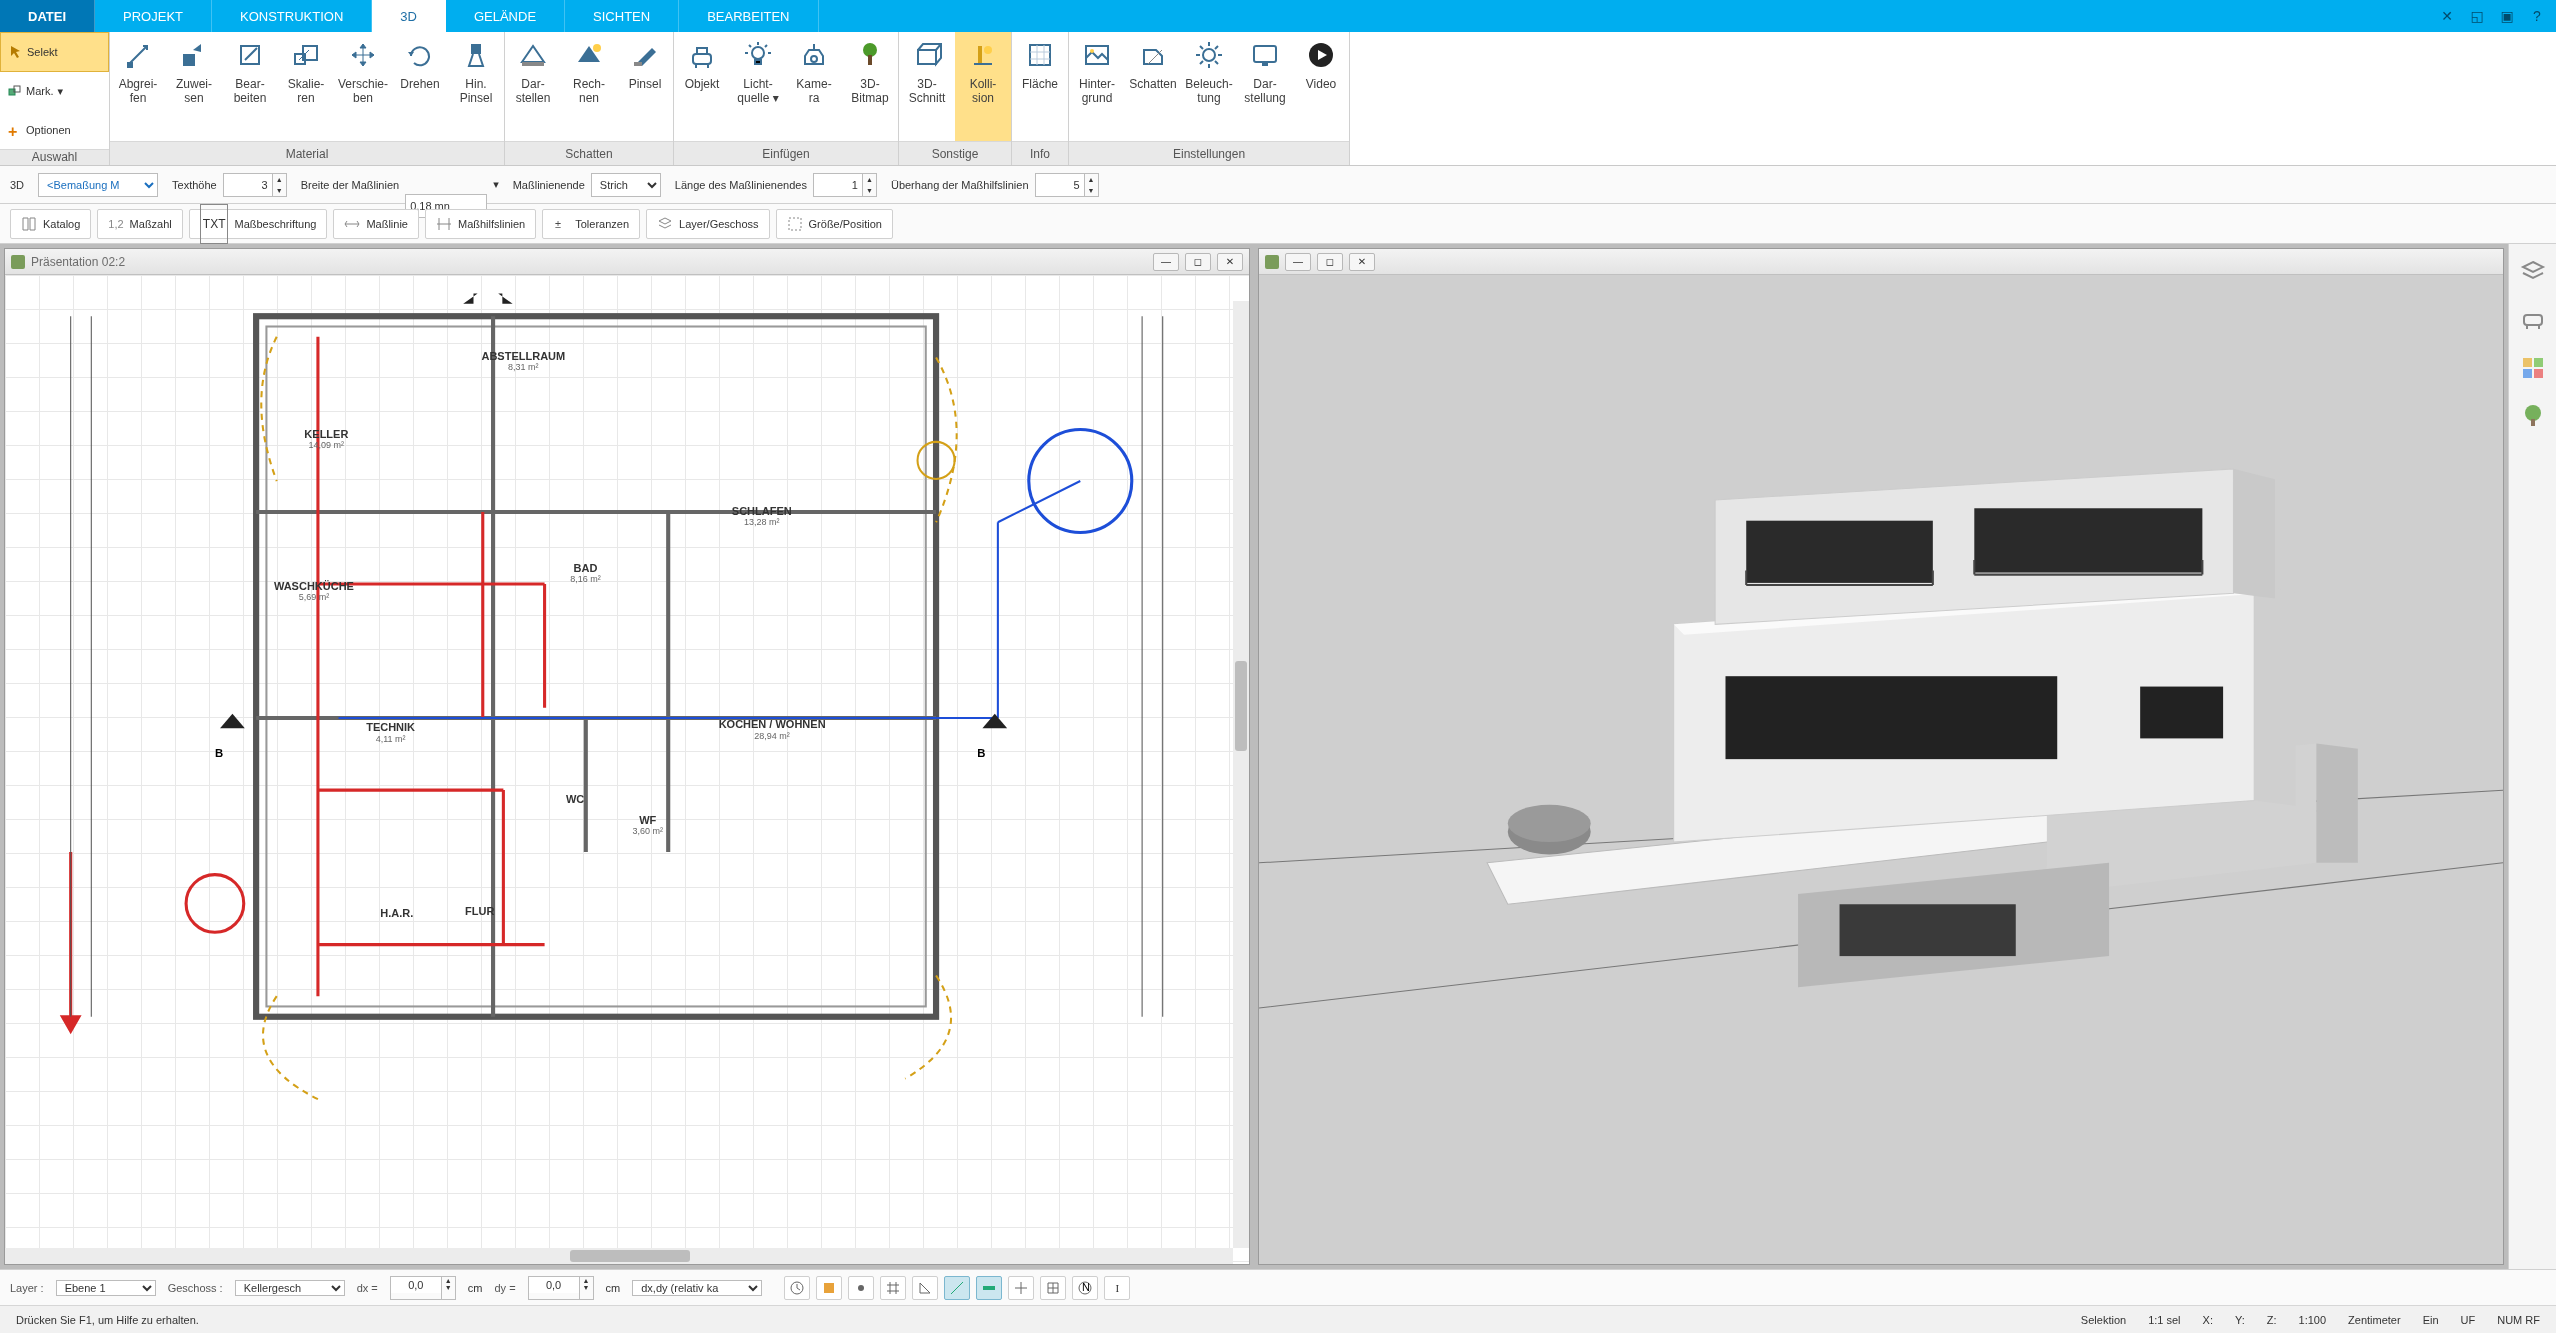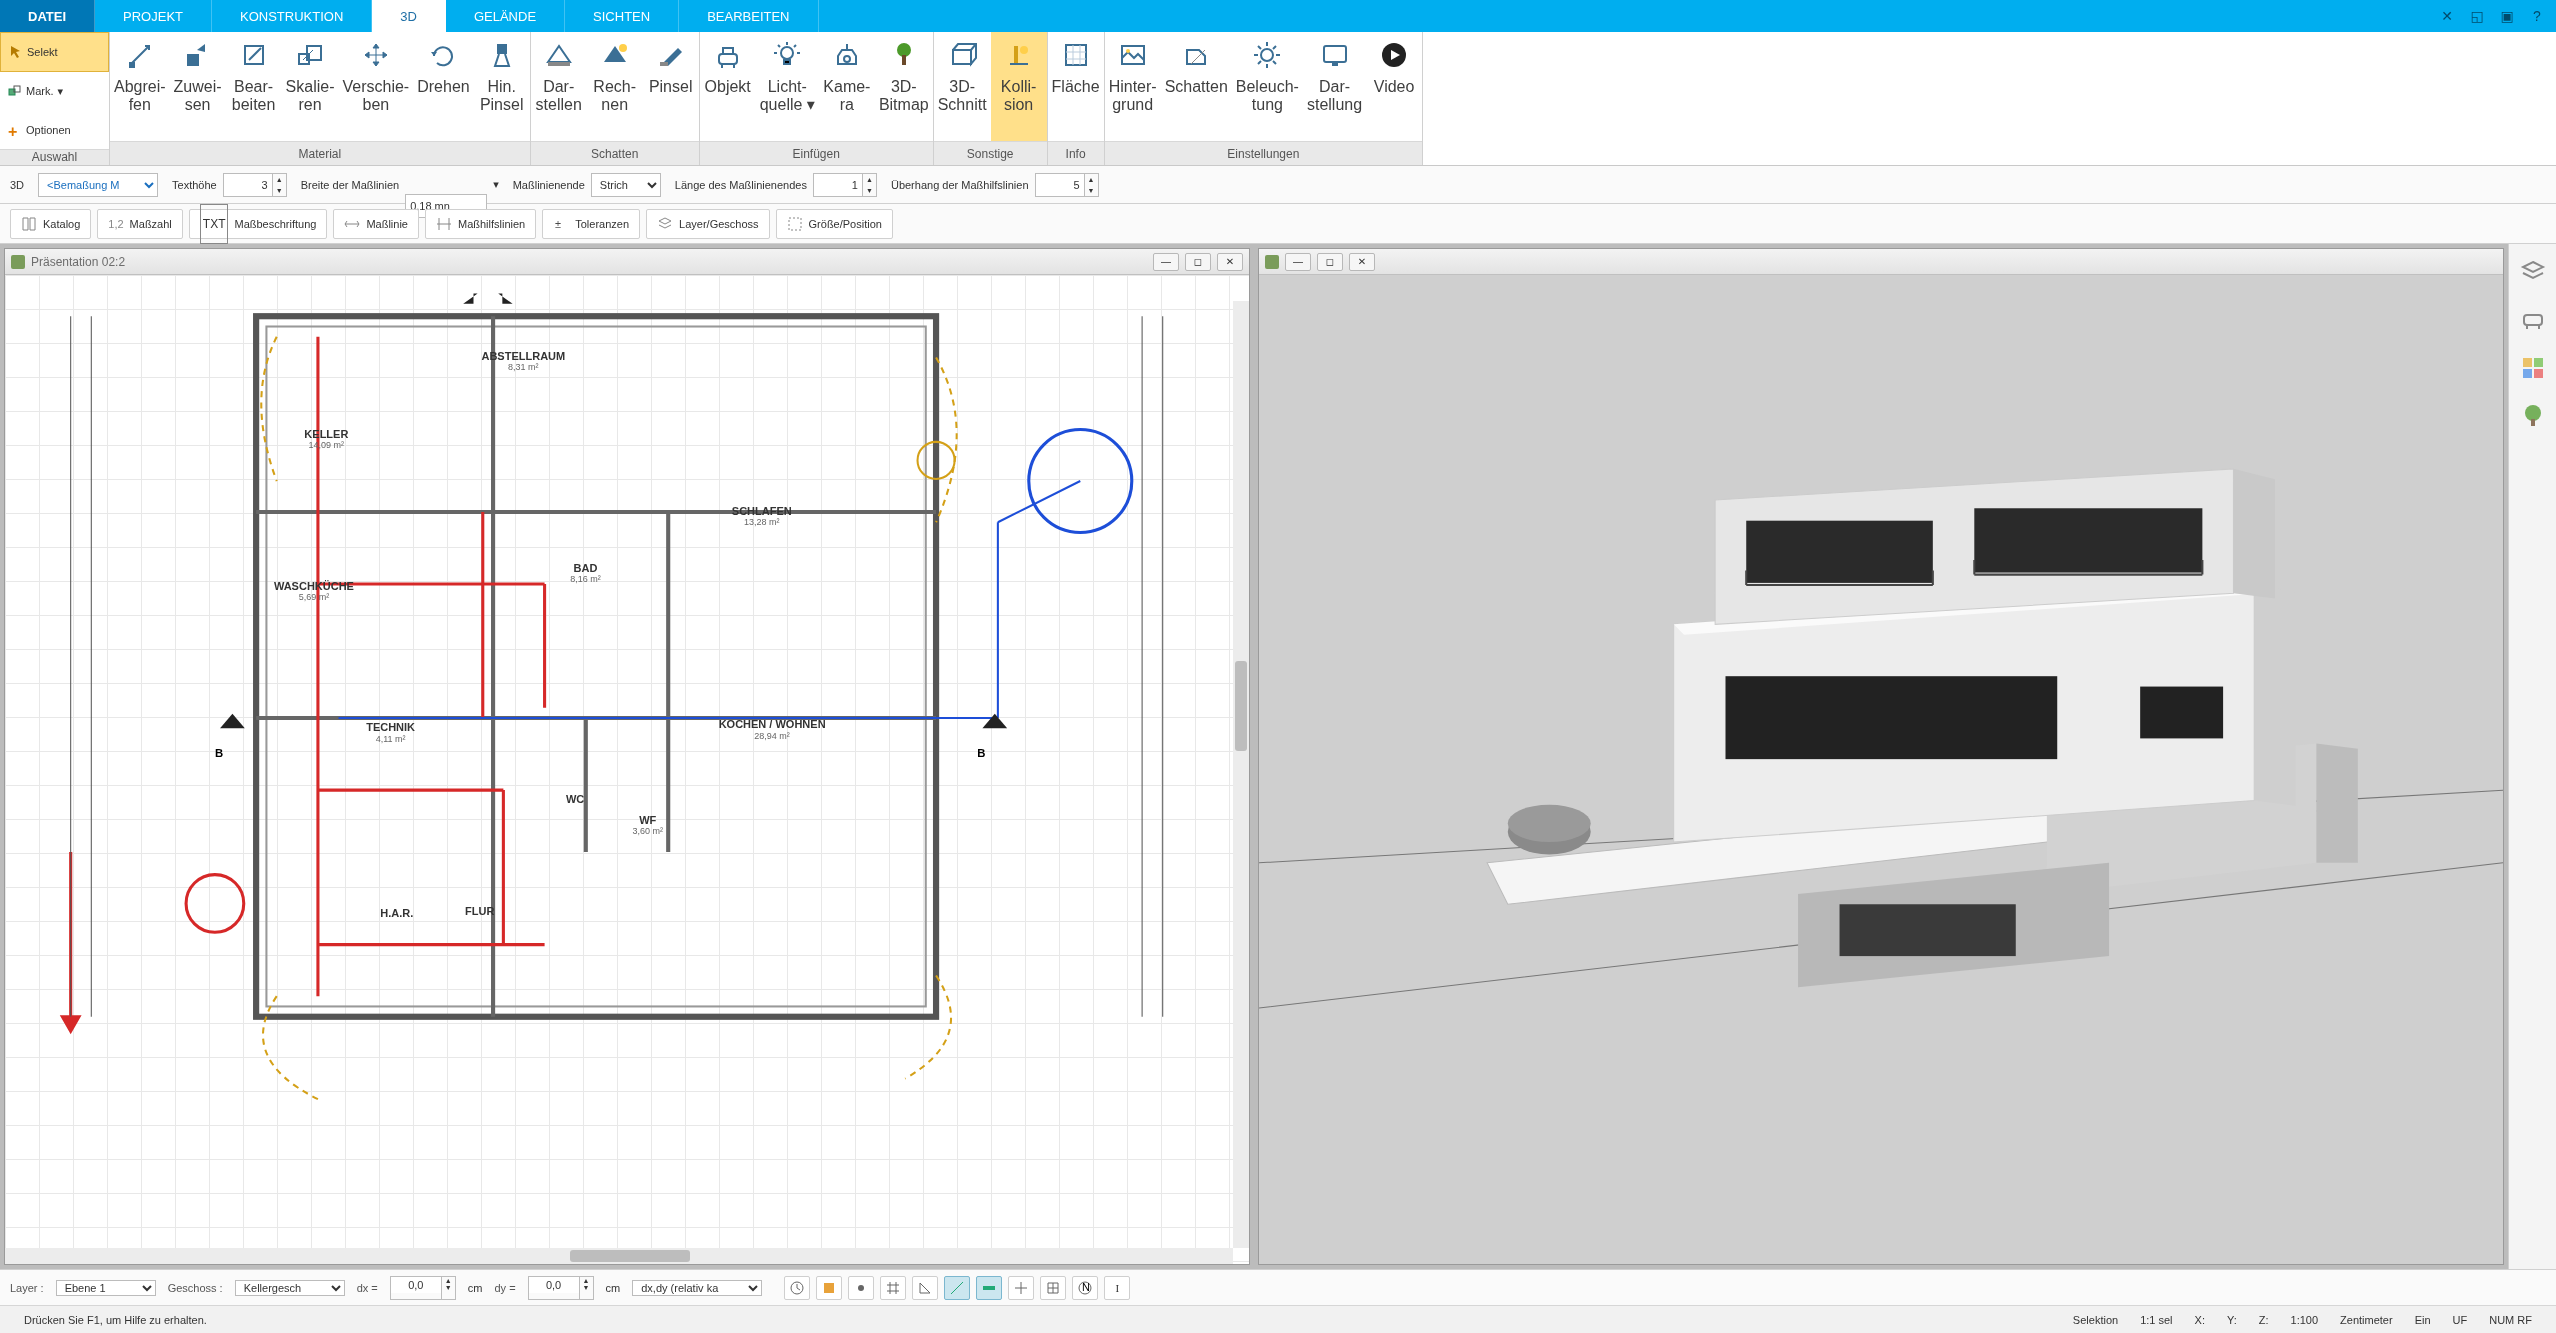--- a/index.html
+++ b/index.html
@@ -13,21 +13,21 @@
 .menubar .winicons span{width:22px;height:20px;display:flex;align-items:center;justify-content:center;color:#004b6b;font-size:14px}
 .ribbon{display:flex;height:134px;border-bottom:1px solid #c9c9c9;background:#fff;user-select:none}
 .ribbon .side{width:110px;display:flex;flex-direction:column;border-right:1px solid #d0d0d0}
 .ribbon .side .row{flex:1;display:flex;align-items:center;padding:0 8px;gap:4px}
 .ribbon .side .row .icon{width:14px;height:14px;display:inline-block}
 .ribbon .side .row.selekt{background:#ffe08a;border:1px solid #e0b23a}
 .ribbon .group{display:flex;flex-direction:column;border-right:1px solid #d0d0d0}
 .ribbon .buttons{flex:1;display:flex}
 .ribbon .btn{display:flex;flex-direction:column;align-items:center;justify-content:flex-start;padding:6px 4px 0;min-width:56px;cursor:pointer}
 .ribbon .btn .ico{width:34px;height:34px;margin-bottom:6px;display:flex;align-items:center;justify-content:center;color:#3b6f95}
-.ribbon .btn .lbl{text-align:center;font-size:16px;line-height:1.15;color:#3f3f3f;white-space:pre}
+.ribbon .btn .lbl{text-align:center;font-size:12px;line-height:1.15;color:#3f3f3f;white-space:pre}
 .ribbon .btn.highlight{background:#ffe08a}
 .ribbon .title{height:24px;display:flex;align-items:center;justify-content:center;font-size:12px;background:#e9e9e9;color:#555;border-top:1px solid #d8d8d8}
 .ribbon .side .title{height:16px}
 .paramsbar{display:flex;align-items:center;height:38px;border-bottom:1px solid #d0d0d0;padding:0 10px;gap:14px;background:#fafafa}
 .paramsbar .pill{display:flex;align-items:center;gap:6px}
 .paramsbar input,.paramsbar select{height:24px;border:1px solid #bcbcbc;padding:0 4px;background:#fff}
 .paramsbar .spin{display:inline-flex;align-items:center;border:1px solid #bcbcbc;height:24px}
 .paramsbar .spin input{border:none;width:48px;height:22px;text-align:right;padding-right:4px}
 .paramsbar .spin .arrows{display:flex;flex-direction:column;width:14px}
 .paramsbar .spin .arrows span{height:11px;font-size:7px;line-height:11px;text-align:center;border-left:1px solid #bcbcbc;cursor:pointer}
@@ -45,21 +45,21 @@
 .grid{position:absolute;inset:0;background-image:linear-gradient(#e8e8e8 1px,transparent 1px),linear-gradient(90deg,#e8e8e8 1px,transparent 1px);background-size:34px 34px}
 .view3d{background:#cfcfcf}
 .rightpanel{width:48px;background:#f4f4f4;border-left:1px solid #d0d0d0;display:flex;flex-direction:column;align-items:center;gap:20px;padding-top:14px}
 .rightpanel .ric{width:28px;height:28px;display:flex;align-items:center;justify-content:center;opacity:.75}
 .bottombar{display:flex;align-items:center;height:36px;border-top:1px solid #d0d0d0;padding:0 10px;gap:12px;background:#fafafa}
 .bottombar label{color:#555}
 .bottombar select,.bottombar input{height:16px;border:1px solid #bcbcbc;background:#fff;padding:0 4px}
 .bottombar .bicons{display:flex;gap:6px;margin-left:10px}
 .bottombar .bicons span{width:26px;height:24px;border:1px solid #cfcfcf;display:flex;align-items:center;justify-content:center;background:#fff;border-radius:2px;cursor:pointer}
 .bottombar .bicons span.active{background:#cbe6ef;border-color:#7bb7cf}
-.statusbar{display:flex;align-items:center;height:28px;background:#f1f1f1;border-top:1px solid #d6d6d6;padding:0 24px;gap:22px;font-size:12px;color:#555}
+.statusbar{display:flex;align-items:center;height:28px;background:#f1f1f1;border-top:1px solid #d6d6d6;padding:0 16px;gap:22px;font-size:12px;color:#555}
 .statusbar .flex{flex:1}
 
 svg{display:block}
 
 .planlabel{position:absolute;font-size:12px;font-weight:600;color:#444;text-align:center;line-height:1.1}
 .planlabel small{display:block;font-size:9px;font-weight:400;color:#666}
 </style>
 </head>
 <body>
 

